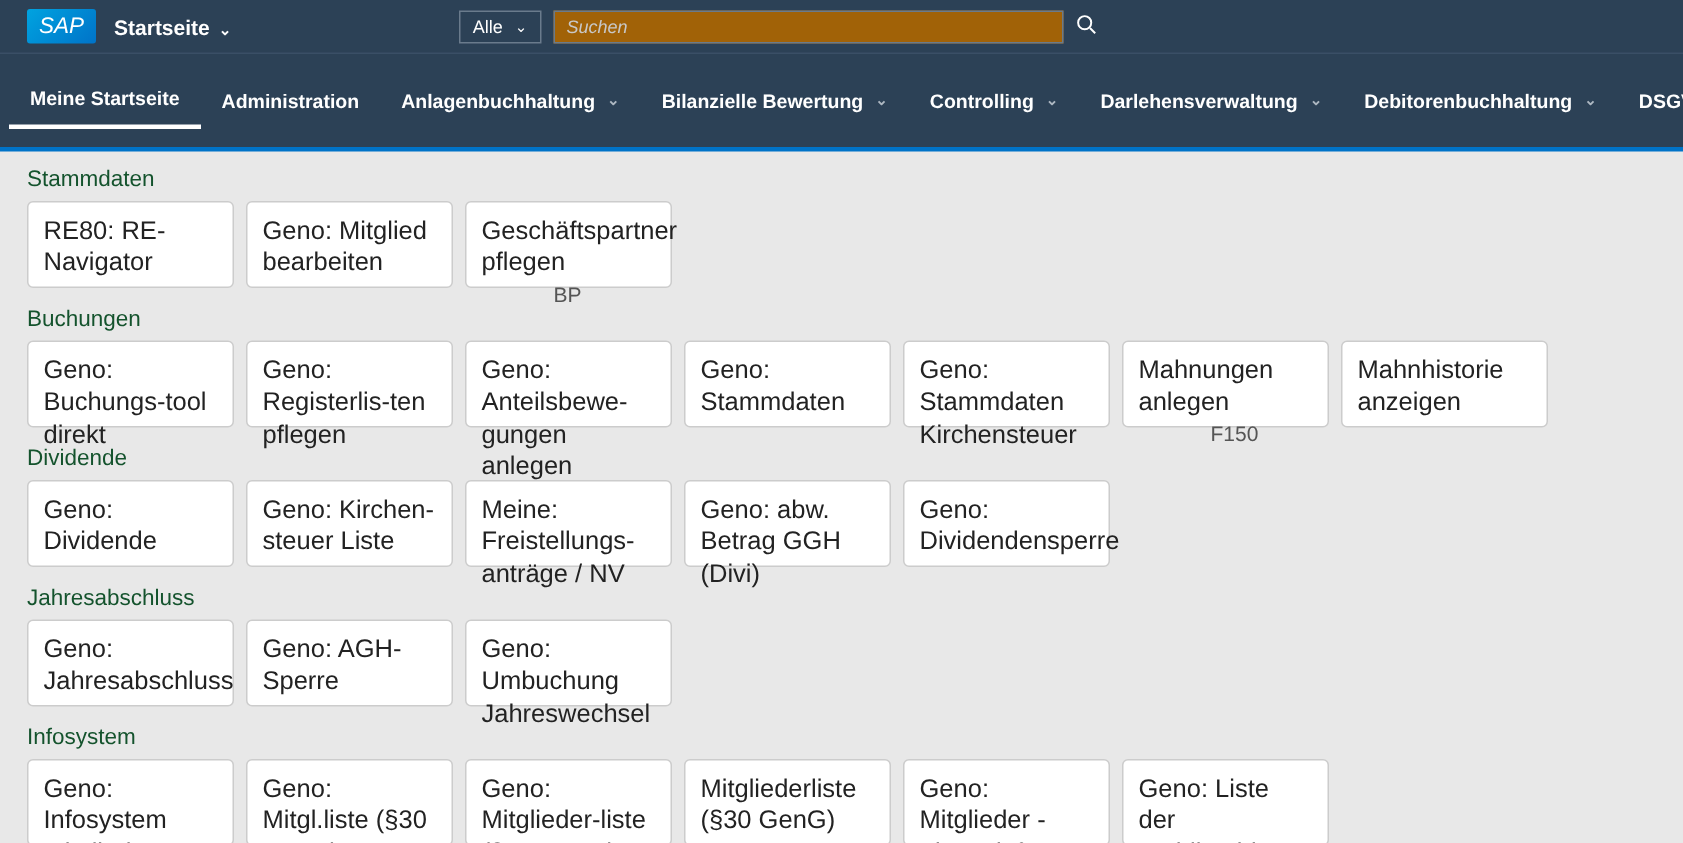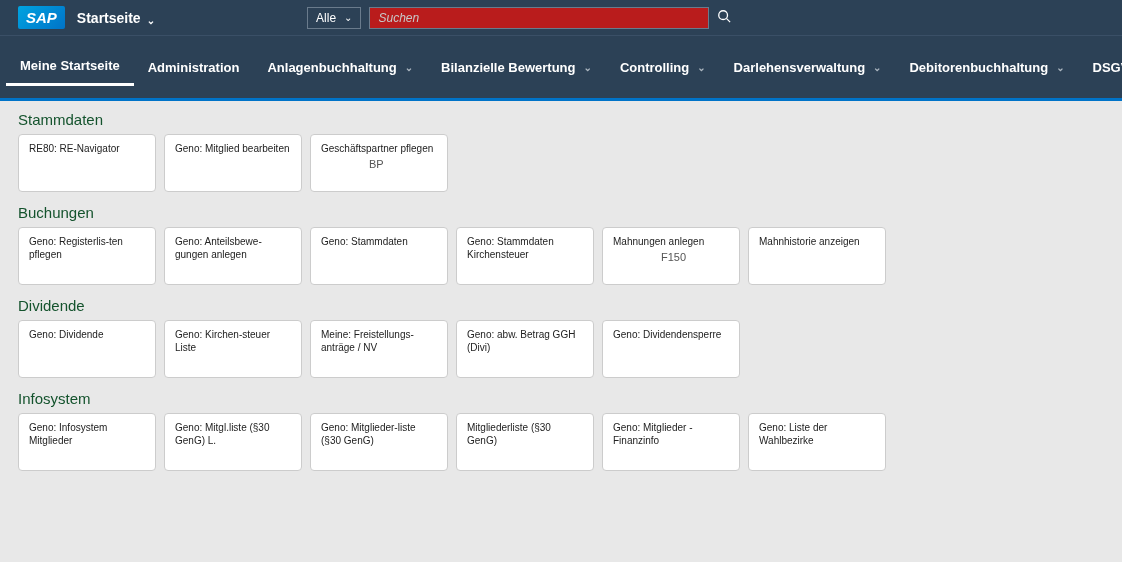--- a/index.html
+++ b/index.html
@@ -1,43 +1,43 @@
 <!DOCTYPE html>
 <html><head>
 <meta charset="utf-8">
 <style>
   * { box-sizing: border-box; margin: 0; padding: 0; }
   body { font-family: Arial, Helvetica, sans-serif; background: #e8e8e8; width: 1122px; height: 562px; overflow: hidden; }
   
   .header { background: #2c4156; color: #fff; }
   .header-top { display: flex; align-items: center; padding: 6px 18px; gap: 12px; }
-  .logo { background: linear-gradient(135deg, #00a3e0 0%, #0073c8 100%); padding: 3px 8px; font-weight: bold; font-style: italic; font-size: 15px; border-radius: 2px; }
+  .logo { background: linear-gradient(135deg, #00a3e0 0%, #0073c8 100%); padding: 3px 8px; font-weight: normal; font-style: italic; font-size: 15px; border-radius: 2px; }
   .home-btn { display: flex; align-items: flex-end; gap: 6px; font-weight: bold; font-size: 14px; cursor: pointer; }
   .dropdown-caret { font-size: 10px; }
   
   .search-area { display: flex; align-items: center; gap: 8px; margin-left: 140px; }
   .select-wrap { border: 1px solid #6a7b8c; display: flex; align-items: center; padding: 3px 8px; font-size: 12px; gap: 8px; background: #2c4156; cursor: pointer; }
-  .search-input { border: 1px solid #6a7b8c; background: #b91c1c; color: #fff; font-style: italic; font-size: 12px; padding: 3px 8px; width: 340px; }
+  .search-input { border: 1px solid #6a7b8c; background: #a16207; color: #fff; font-style: italic; font-size: 12px; padding: 3px 8px; width: 340px; }
   .search-input::placeholder { color: #c8c8c8; font-style: italic; }
   .search-icon { font-size: 14px; cursor: pointer; }
   
   .nav { display: flex; align-items: center; padding: 12px 6px; border-top: 1px solid #3a4f66; }
   .nav-item { padding: 10px 14px; font-size: 13px; font-weight: bold; display: flex; align-items: center; gap: 8px; cursor: pointer; white-space: nowrap; }
   .nav-item.active { border-bottom: 3px solid #fff; }
   .nav-caret { font-size: 10px; color: #aeb8c2; }
   
   .accent-bar { height: 3px; background: #0073c8; }
   
   .content { padding: 10px 18px; }
   .section { margin-bottom: 12px; }
   .section-title { font-size: 15px; color: #14532d; margin-bottom: 6px; }
   .tiles { display: flex; flex-wrap: wrap; gap: 8px; }
   .tile { background: #fff; border: 1px solid #ccc; border-radius: 4px; width: 138px; height: 58px; padding: 8px 10px; cursor: pointer; display: flex; flex-direction: column; justify-content: flex-start; }
-  .tile-title { font-size: 10px; color: #222; line-height: 1.25; }
-  .tile-sub { font-size: 11px; color: #555; margin-top: 2px; padding-left: 48px; }
+  .tile-title { font-size: 17px; color: #222; line-height: 1.25; }
+  .tile-sub { font-size: 14px; color: #555; margin-top: 2px; padding-left: 48px; }
 </style>
 </head>
 <body>
 
 <div class="header">
   <div class="header-top">
     <div class="logo">SAP</div>
     <div class="home-btn">
       <span>Startseite</span>
       <span class="dropdown-caret">⌄</span>
@@ -103,20 +103,23 @@
         <div class="tile">
           <div class="tile-title">Geschäftspartner pflegen</div>
           <div class="tile-sub">BP</div>
         </div>
       </div>
     </div>
     <div class="section">
       <div class="section-title">Buchungen</div>
       <div class="tiles">
         <div class="tile">
+          <div class="tile-title">Geno: Buchungs-tool direkt</div>
+        </div>
+        <div class="tile">
           <div class="tile-title">Geno: Registerlis-ten pflegen</div>
         </div>
         <div class="tile">
           <div class="tile-title">Geno: Anteilsbewe-gungen anlegen</div>
         </div>
         <div class="tile">
           <div class="tile-title">Geno: Stammdaten</div>
         </div>
         <div class="tile">
           <div class="tile-title">Geno: Stammdaten Kirchensteuer</div>
@@ -144,20 +147,34 @@
         </div>
         <div class="tile">
           <div class="tile-title">Geno: abw. Betrag GGH (Divi)</div>
         </div>
         <div class="tile">
           <div class="tile-title">Geno: Dividendensperre</div>
         </div>
       </div>
     </div>
     <div class="section">
+      <div class="section-title">Jahresabschluss</div>
+      <div class="tiles">
+        <div class="tile">
+          <div class="tile-title">Geno: Jahresabschluss</div>
+        </div>
+        <div class="tile">
+          <div class="tile-title">Geno: AGH-Sperre</div>
+        </div>
+        <div class="tile">
+          <div class="tile-title">Geno: Umbuchung Jahreswechsel</div>
+        </div>
+      </div>
+    </div>
+    <div class="section">
       <div class="section-title">Infosystem</div>
       <div class="tiles">
         <div class="tile">
           <div class="tile-title">Geno: Infosystem Mitglieder</div>
         </div>
         <div class="tile">
           <div class="tile-title">Geno: Mitgl.liste (§30 GenG) L.</div>
         </div>
         <div class="tile">
           <div class="tile-title">Geno: Mitglieder-liste (§30 GenG)</div>

